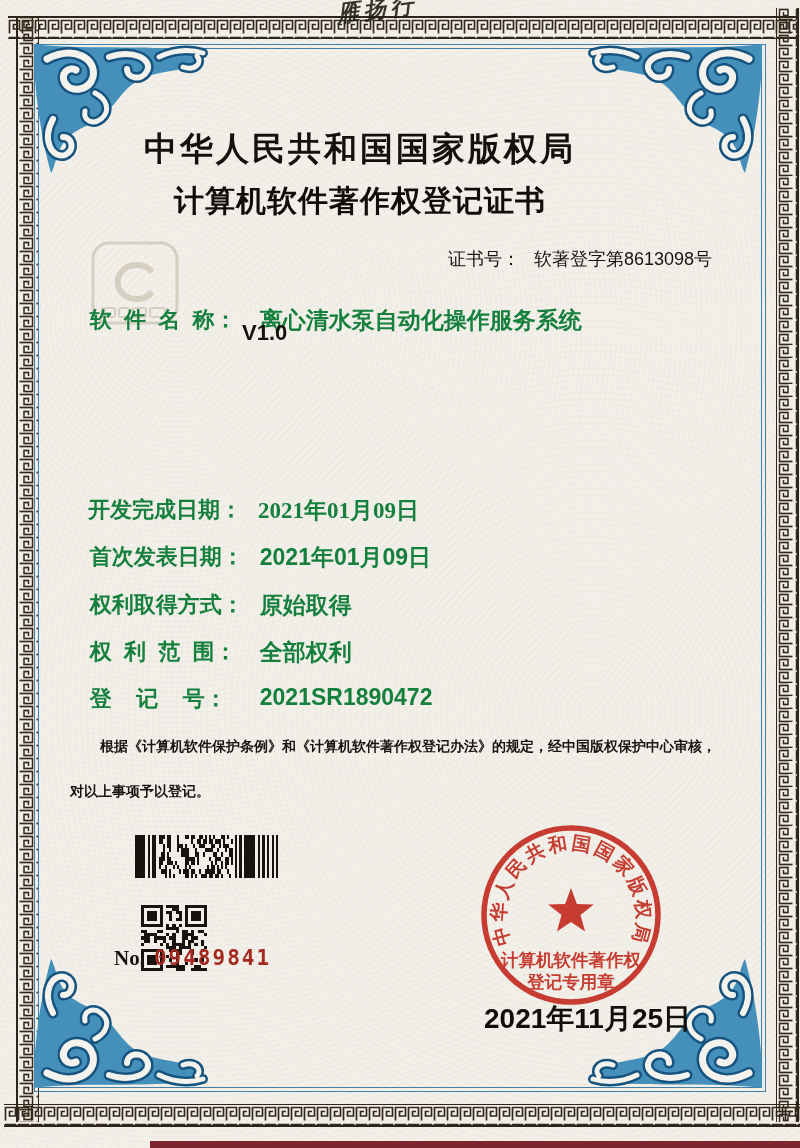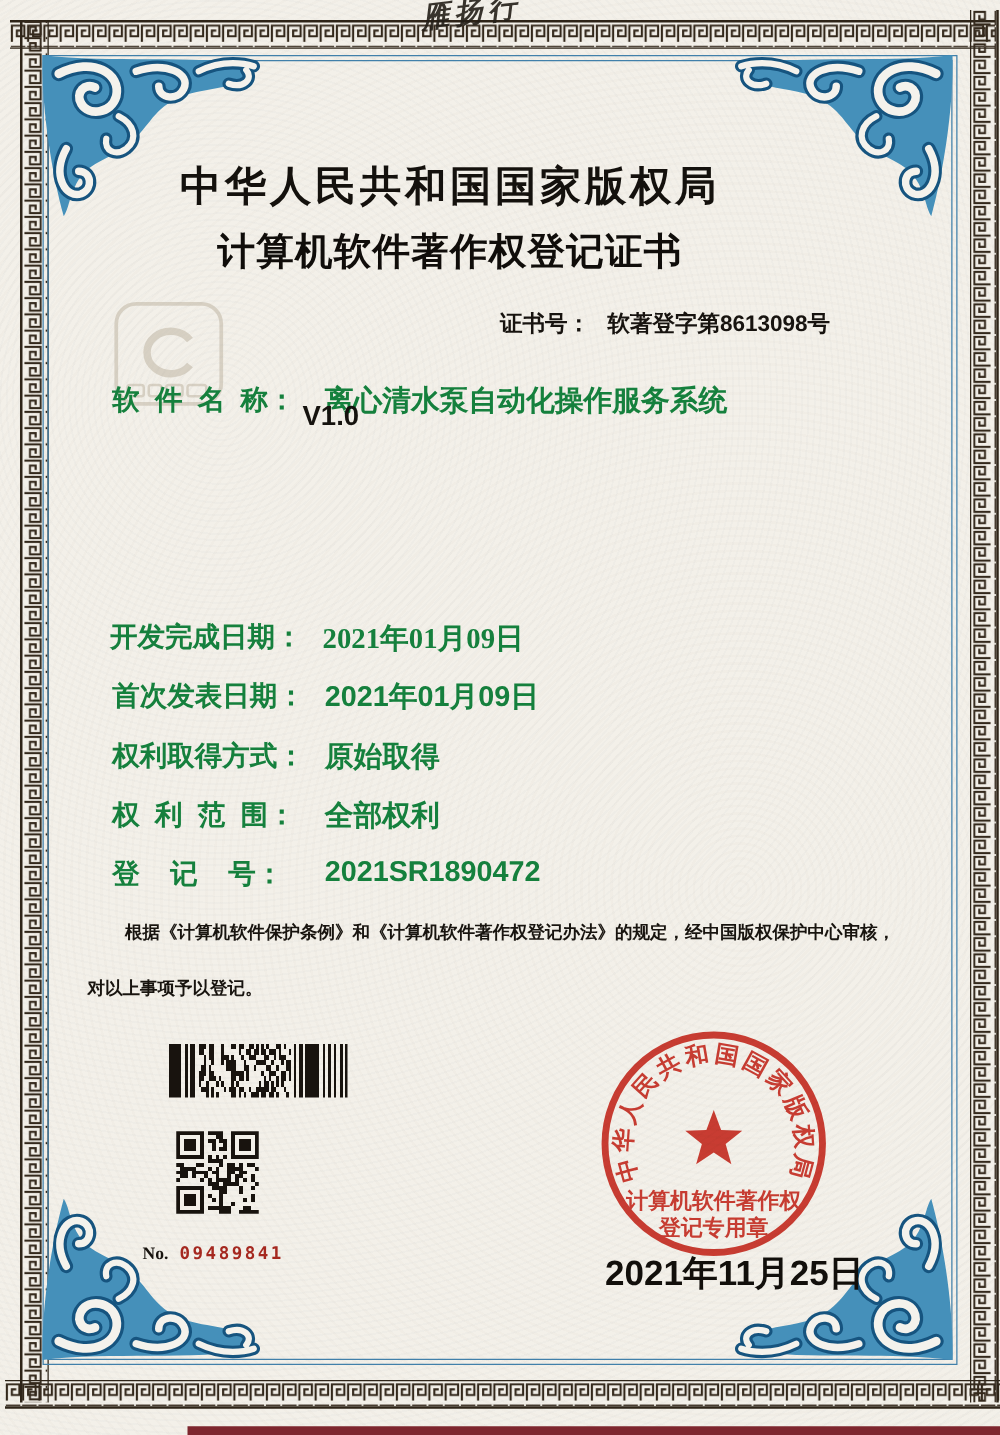--- a/index.html
+++ b/index.html
@@ -52,39 +52,39 @@
     text-align:center;font-size:33px;font-weight:bold;letter-spacing:3px;
     font-family:"Liberation Serif","DejaVu Serif",serif;color:#14110d;
   }
   .certtitle{
     position:absolute;left:20px;top:181px;width:680px;z-index:4;
     text-align:center;font-size:30px;font-weight:900;letter-spacing:1px;
     font-family:"Liberation Serif","DejaVu Serif",serif;color:#100d0a;
   }
   .certno{
     position:absolute;left:400px;top:247px;width:312px;z-index:4;
-    text-align:left;font-size:18px;font-weight:bold;color:#17130f;
+    text-align:right;font-size:18px;font-weight:normal;color:#17130f;
   }
   .certno .v{margin-left:14px;}
   
   .row{position:absolute;left:72px;z-index:4;white-space:pre;font-weight:bold;color:#15803d;}
   .row .lab{display:inline-block;width:170px;font-size:22px;vertical-align:top;}
   .row .val{font-size:23px;}
   .r1{top:287px;} .r1b{top:320px;left:242px;font-size:22px;font-weight:bold;z-index:4;position:absolute;}
   .r2{top:376px;} .r3{top:477px;font-family:Liberation Serif, serif;} .r4{top:524px;} .r5{top:572px;} .r6{top:619px;} .r7{top:666px;}
   
   .statement{
     position:absolute;left:70px;top:724px;width:650px;z-index:4;
     font-size:14px;line-height:45px;text-indent:30px;font-weight:600;
     font-family:"Liberation Serif","DejaVu Serif",serif;color:#18140f;
   }
   
   .barcode{position:absolute;left:135px;top:835px;width:143px;height:43px;z-index:4;}
   .qr{position:absolute;left:141px;top:905px;width:66px;height:66px;z-index:4;}
-  .serial{position:absolute;left:114px;top:994px;z-index:4;font-size:14px;}
+  .serial{position:absolute;left:114px;top:946px;z-index:4;font-size:21px;}
   .serial .p{font-family:"Liberation Serif","DejaVu Serif",serif;font-weight:bold;color:#17130e;}
   .serial .n{font-family:"DejaVu Sans Mono","Liberation Mono",monospace;font-weight:600;color:#a5281f;letter-spacing:2px;margin-left:9px;}
   
   .issued{position:absolute;left:484px;top:1000px;z-index:4;font-size:28px;font-weight:bold;color:#120f0b;}
   .seal{position:absolute;left:471px;top:815px;width:200px;height:200px;z-index:5;opacity:.93;mix-blend-mode:multiply;}
   .seal text{font-weight:bold;font-family:"Liberation Sans","DejaVu Sans",sans-serif;}
   
   .edgestrip{position:absolute;left:150px;top:1141px;width:650px;height:7px;background:#7e262e;z-index:6;}
 </style>
 </head>

